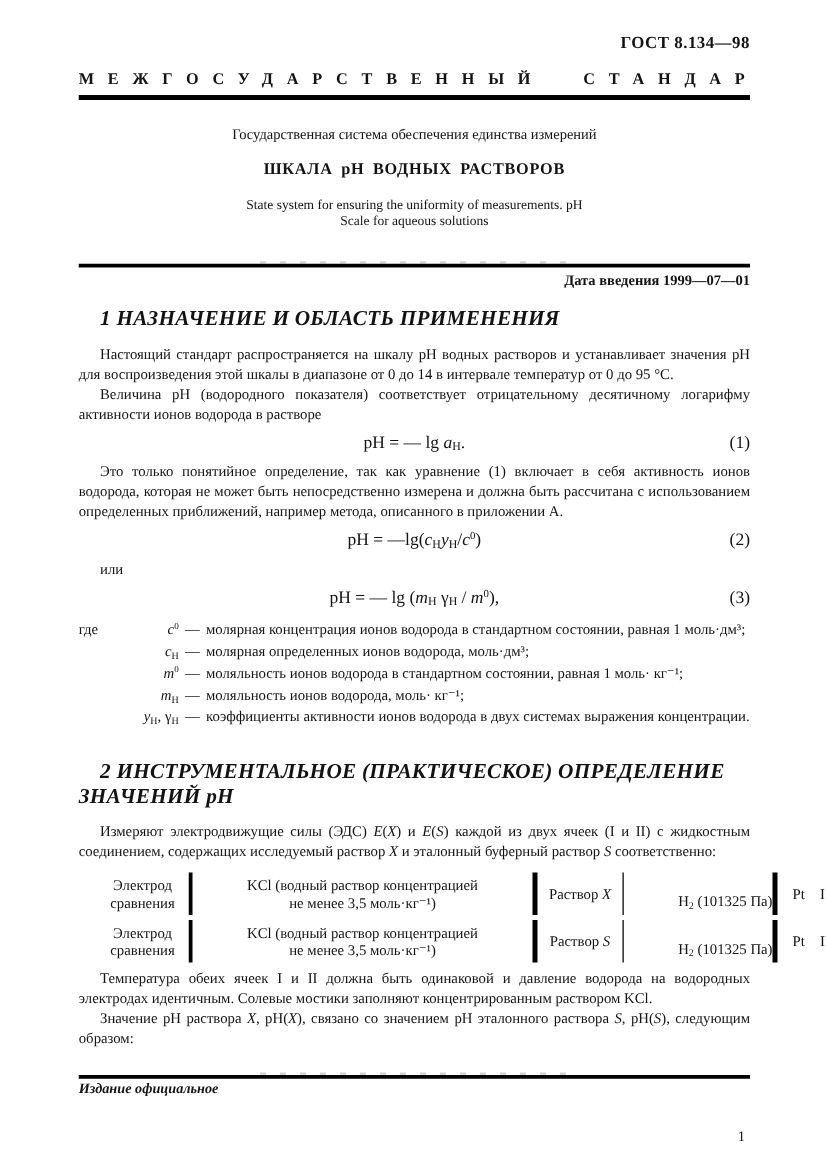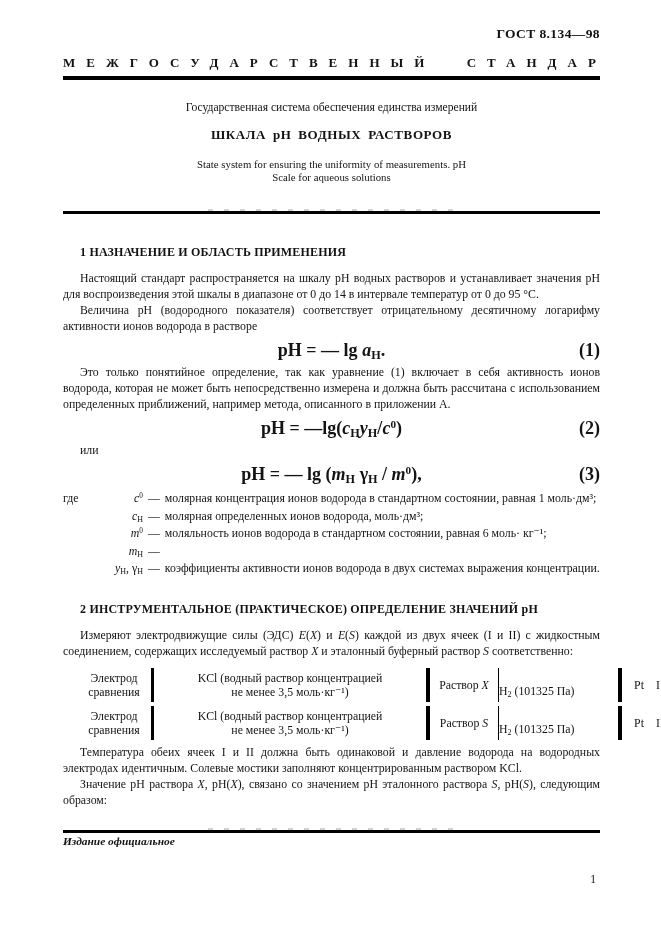--- a/index.html
+++ b/index.html
@@ -26,45 +26,45 @@
   .doc-title-en { margin-top:15px; text-align:center; font-size:10.8px; line-height:13px; }
 
   .rule-mid { height:3px; background:#000; margin-top:27px; position:relative; }
   .rule-mid::before, .rule-bottom::before {
     content:""; position:absolute; left:27%; top:-2px; width:46%; height:2px; opacity:.45;
     background:repeating-linear-gradient(90deg,#9a9a9a 0 5px,transparent 5px 16px);
   }
   .date-line { margin-top:4px; text-align:right; font-weight:bold; font-size:11.6px; }
 
   
-  .sec-h { margin:31px 0 0; font-weight:bold; font-size:12px; text-indent:17px; letter-spacing:.2px; }
+  .sec-h { margin:14px 0 0; font-weight:bold; font-size:17px; text-indent:17px; letter-spacing:.2px;font-style:italic; }
   .body-p { margin:0; font-size:11.8px; line-height:16px; text-align:justify; text-indent:17px; }
   .mt10 { margin-top:10px; }
   .mt4 { margin-top:4px; }
 
-  .formula-row { position:relative; margin:7px 0 5px; font-size:18px; line-height:18px; text-align:center;font-weight:bold; }
+  .formula-row { position:relative; margin:7px 0 5px; font-size:14px; line-height:18px; text-align:center; }
   .formula-body { display:inline-block; }
   .formula-num { position:absolute; right:0; top:0; }
 
   .defs { margin-top:7px; }
   .def-row { display:flex; font-size:11.8px; line-height:17.5px; }
   .def-lead { flex:none; width:30px; }
   .def-term { flex:none; width:50px; text-align:right; white-space:nowrap; }
   .def-sep { flex:none; padding:0 5px; }
   .def-text { flex:1; }
 
   
   .cells { margin:9px 0 0 14px; margin-right:-48px; }
   .cell-row { display:flex; align-items:center; min-height:34px; font-size:11.8px; line-height:14px; margin-top:4px; }
   .vbar { align-self:stretch; flex:none; background:#000; }
   .w3 { width:3px; } .w4 { width:4px; } .w1 { width:1px; }
   .c1 { flex:none; width:74px; text-align:center; }
   .c2 { flex:none; width:272px; text-align:center; }
   .c3 { flex:none; width:68px; text-align:center; }
-  .c4 { flex:none; width:119px; text-align:left;margin-top:12px; }
+  .c4 { flex:none; width:119px; text-align:right;margin-top:12px; }
   .c5 { flex:none; width:34px; text-align:center; }
   .c6 { margin-left:auto; padding-right:8px; }
 
   
   .rule-bottom { height:3px; background:#000; margin-top:22px; position:relative; }
   .edition { margin-top:2px; font-weight:bold; font-style:italic; font-size:11.4px; }
   .page-num { margin-top:26px; text-align:right; font-size:11.6px; padding-right:4px; }
 </style>
 </head>
 <body>
@@ -76,20 +76,21 @@
   <div class="rule-thick"></div>
 
   <div class="sys-title">Государственная система обеспечения единства измерений</div>
   <div class="doc-title">ШКАЛА pH ВОДНЫХ РАСТВОРОВ</div>
   <div class="doc-title-en">
     <div>State system for ensuring the uniformity of measurements. pH</div>
     <div>Scale for aqueous solutions</div>
   </div>
 
   <div class="rule-mid"></div>
+  <div class="date-line">Дата введения 1999—07—01</div>
 
   <h2 class="sec-h">1  НАЗНАЧЕНИЕ И ОБЛАСТЬ ПРИМЕНЕНИЯ</h2>
   <p class="body-p mt10">Настоящий стандарт распространяется на шкалу pH водных растворов и устанавливает значения pH для воспроизведения этой шкалы в диапазоне от 0 до 14 в интервале температур от 0 до 95 °С.</p>
   <p class="body-p">Величина pH (водородного показателя) соответствует отрицательному десятичному логарифму активности ионов водорода в растворе</p>
 
   <div class="formula-row">
     <span class="formula-body"><span>pH = — lg </span><span class="it">a</span><sub>Н</sub><span>.</span></span>
     <span class="formula-num">(1)</span>
   </div>
 
@@ -117,26 +118,27 @@
     <div class="def-row">
       <span class="def-lead"></span>
       <span class="def-term"><span class="it">c</span><sub>Н</sub></span>
       <span class="def-sep">—</span>
       <span class="def-text">молярная определенных ионов водорода, моль·дм³;</span>
     </div>
     <div class="def-row">
       <span class="def-lead"></span>
       <span class="def-term"><span class="it">m</span><sup>0</sup></span>
       <span class="def-sep">—</span>
-      <span class="def-text">моляльность ионов водорода в стандартном состоянии, равная 6 моль· кг⁻¹;</span>
+      <span class="def-text">моляльность ионов водорода в стандартном состоянии, равная 1 моль· кг⁻¹;</span>
     </div>
     <div class="def-row">
       <span class="def-lead"></span>
       <span class="def-term"><span class="it">m</span><sub>Н</sub></span>
       <span class="def-sep">—</span>
+      <span class="def-text">моляльность ионов водорода, моль· кг⁻¹;</span>
     </div>
     <div class="def-row">
       <span class="def-lead"></span>
       <span class="def-term"><span class="it">y</span><sub>Н</sub><span>, γ</span><sub>Н</sub></span>
       <span class="def-sep">—</span>
       <span class="def-text">коэффициенты активности ионов водорода в двух системах выражения концентрации.</span>
     </div>
   </div>
 
   <h2 class="sec-h" style="margin-top:24px;">2  ИНСТРУМЕНТАЛЬНОЕ (ПРАКТИЧЕСКОЕ) ОПРЕДЕЛЕНИЕ ЗНАЧЕНИЙ pH</h2>

